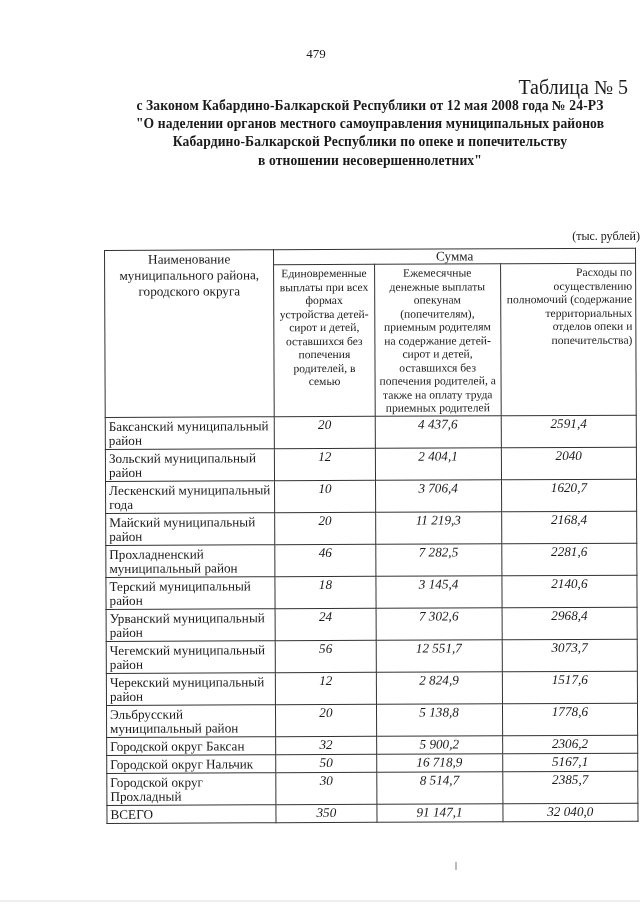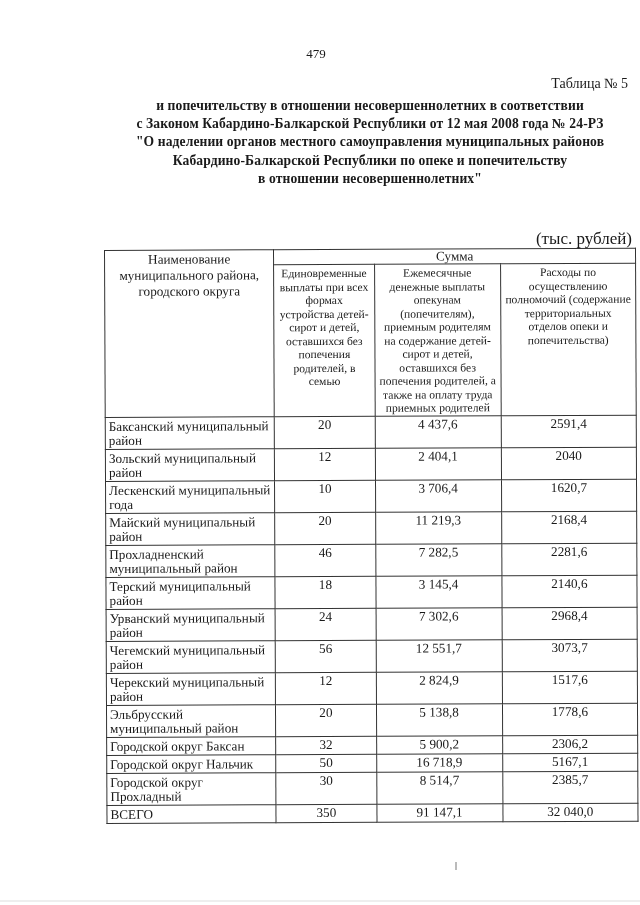--- a/index.html
+++ b/index.html
@@ -1,45 +1,44 @@
 <!DOCTYPE html>
 <html><head>
 <meta charset="utf-8">
 <style>
   html, body { margin:0; padding:0; background:#ffffff; }
   body { width:640px; height:905px; position:relative; overflow:hidden;
          font-family:"Liberation Serif", "DejaVu Serif", serif; color:#1a1a1a; }
   .page-number { position:absolute; top:46px; left:0; width:572px; text-align:center; font-size:13px; padding-left:60px; box-sizing:border-box; }
-  .table-label { position:absolute; top:76px; right:12px; font-size:14px; }
+  .table-label { position:absolute; top:76px; right:12px; font-size:20px; }
   .title { position:absolute; top:97px; left:100px; width:540px; text-align:center;
            font-weight:bold; font-size:13.6px; line-height:18.2px; letter-spacing:0.1px; }
   .title div { white-space:nowrap; }
-  .units { position:absolute; top:229px; right:8px; font-size:17px; }
+  .units { position:absolute; top:229px; right:0; font-size:12px; }
   table.data { position:absolute; top:250px; left:104px; width:532px; border-collapse:collapse;
                font-size:13.2px; transform:rotate(-0.25deg); transform-origin:left top; }
   table.data td, table.data th { border:1px solid #333; padding:0 3px; vertical-align:top; font-weight:normal; }
   .hdr-name { text-align:center; line-height:16px; padding-top:1px !important; width:162px; }
   .hdr-sum { text-align:center; height:14px; line-height:14px; }
   .hdr-sub { text-align:center; font-size:11.6px; line-height:13.5px; padding-top:2px !important; height:128px; }
-  .c1 { width:93px; } .c2 { width:119px; } .c3 { width:128px; }
+  .c1 { width:93px; } .c2 { width:119px; } .c3 { width:128px;text-align:right; }
   td.name { line-height:14.5px; height:29px; padding-top:2px !important; }
   td.name.single { height:15px; }
-  td.num { text-align:center; line-height:14px; padding-top:1px !important; }
+  td.num { text-align:center; line-height:14px; padding-top:1px !important;font-style:italic; }
   td.num.c3v { text-align:center; }
   .scan-mark { position:absolute; left:455px; top:862px; width:2px; height:8px; background:#bbb; }
   .bottom-line { position:absolute; left:0; top:900px; width:640px; height:2px; background:#eee; }
 </style>
 </head>
 <body>
 
 <div class="page-number">479</div>
 <div class="table-label">Таблица № 5</div>
 
 <div class="title">
-  <div>и попечительству в отношении несовершеннолетних в соответствии</div>
   <div>с Законом Кабардино-Балкарской Республики от 12 мая 2008 года № 24-РЗ</div>
   <div>"О наделении органов местного самоуправления муниципальных районов</div>
   <div>Кабардино-Балкарской Республики по опеке и попечительству</div>
   <div>в отношении несовершеннолетних"</div>
 </div>
 
 <div class="units">(тыс. рублей)</div>
 
 <table class="data">
   <thead>

